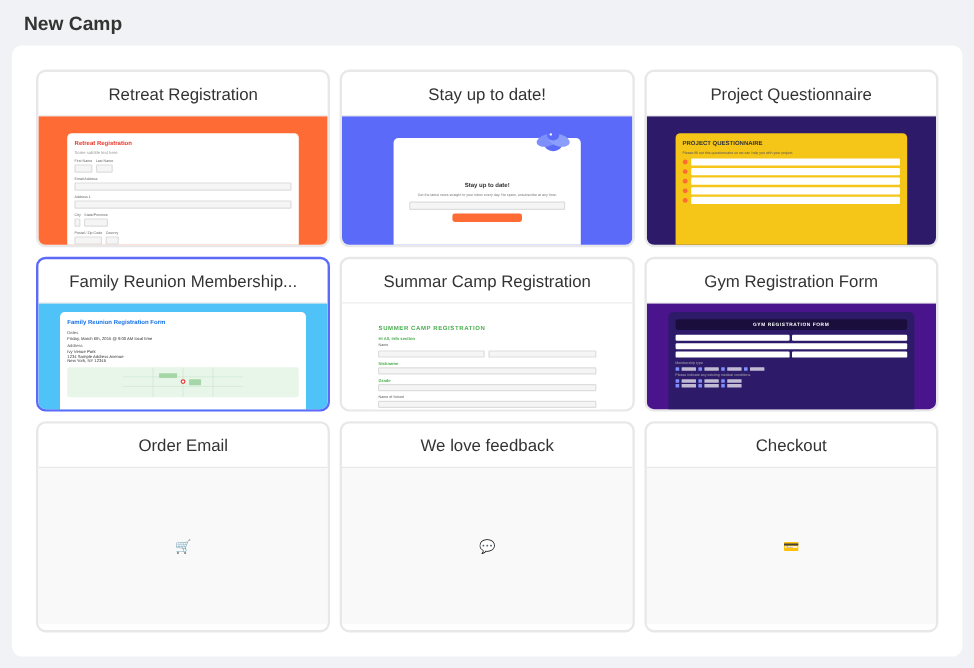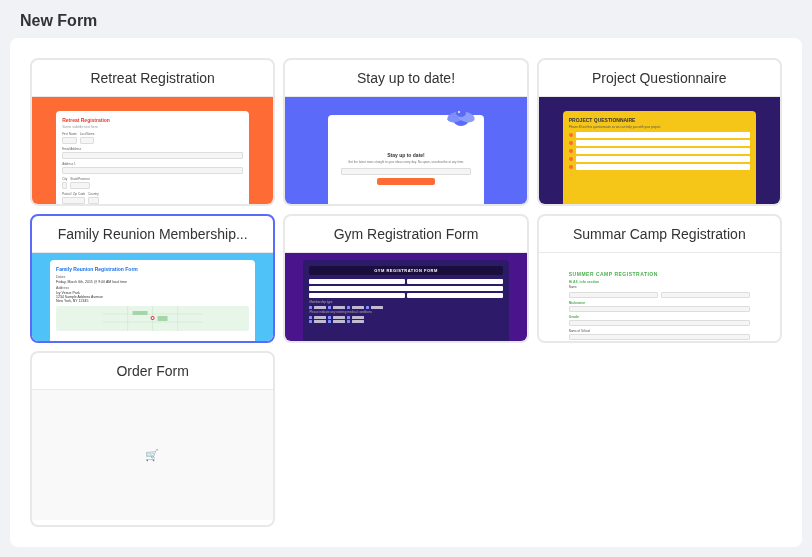--- a/index.html
+++ b/index.html
@@ -354,21 +354,21 @@
     }
     .preview-text-placeholder {
       font-size: 11px;
       color: #ccc;
     }
   </style>
 </head>
 <body>
 
 <div class="page-header">
-  <span class="page-title">New Form</span>
+  <span class="page-title">New Camp</span>
 </div>
 
 <div class="main-content">
   <div class="template-grid">
 
     <div class="template-card">
       <div class="card-label">Retreat Registration</div>
       <div class="card-preview preview-retreat">
         <div class="form-mockup">
           <div class="form-title-red">Retreat Registration</div>
@@ -483,68 +483,20 @@
               <rect x="55" y="10" width="10" height="5" fill="#a5d6a7" rx="0.5"></rect>
               <circle cx="50" cy="12" r="2" fill="#e53935"></circle>
               <circle cx="50" cy="12" r="1" fill="#fff"></circle>
             </svg>
           </div>
         </div>
       </div>
     </div>
 
     <div class="template-card">
-      <div class="card-label">Gym Registration Form</div>
-      <div class="card-preview preview-gym">
-        <div class="form-mockup-dark">
-          <div class="gym-title-bar">
-            <div class="gym-title">GYM REGISTRATION FORM</div>
-          </div>
-          <div class="gym-row">
-            <div class="gym-field-half"></div>
-            <div class="gym-field-half"></div>
-          </div>
-          <div class="gym-field-white"></div>
-          <div class="gym-row">
-            <div class="gym-field-half"></div>
-            <div class="gym-field-half"></div>
-          </div>
-          <div style="font-size:3px;color:#aaa;margin-bottom:2px">Membership type</div>
-          <div class="gym-checkbox-row">
-            <div class="gym-checkbox"></div>
-              <div class="gym-checkbox-label"></div>
-            <div class="gym-checkbox"></div>
-              <div class="gym-checkbox-label"></div>
-            <div class="gym-checkbox"></div>
-              <div class="gym-checkbox-label"></div>
-            <div class="gym-checkbox"></div>
-              <div class="gym-checkbox-label"></div>
-          </div>
-          <div style="font-size:3px;color:#aaa;margin-bottom:2px;margin-top:1px">Please indicate any existing medical conditions</div>
-          <div class="gym-checkbox-row">
-            <div class="gym-checkbox"></div>
-              <div class="gym-checkbox-label"></div>
-            <div class="gym-checkbox"></div>
-              <div class="gym-checkbox-label"></div>
-            <div class="gym-checkbox"></div>
-              <div class="gym-checkbox-label"></div>
-          </div>
-          <div class="gym-checkbox-row">
-            <div class="gym-checkbox"></div>
-              <div class="gym-checkbox-label"></div>
-            <div class="gym-checkbox"></div>
-              <div class="gym-checkbox-label"></div>
-            <div class="gym-checkbox"></div>
-              <div class="gym-checkbox-label"></div>
-          </div>
-        </div>
-      </div>
-    </div>
-
-    <div class="template-card">
       <div class="card-label">Summar Camp Registration</div>
       <div class="card-preview preview-summer">
         <div class="form-mockup-summer">
           <div class="sc-title">SUMMER CAMP REGISTRATION</div>
           <div class="sc-section">Hi All, info section</div>
           <div style="font-size:3px;color:#555;margin-bottom:3px">Name</div>
           <div class="sc-field-row">
             <div class="sc-field"></div>
             <div class="sc-field"></div>
           </div>
@@ -557,23 +509,83 @@
             <div class="sc-field"></div>
           </div>
           <div style="font-size:3px;color:#555;margin-bottom:1px">Name of School</div>
           <div class="sc-field-row">
             <div class="sc-field"></div>
           </div>
         </div>
       </div>
     </div>
 
+    <div class="template-card">
+      <div class="card-label">Gym Registration Form</div>
+      <div class="card-preview preview-gym">
+        <div class="form-mockup-dark">
+          <div class="gym-title-bar">
+            <div class="gym-title">GYM REGISTRATION FORM</div>
+          </div>
+          <div class="gym-row">
+            <div class="gym-field-half"></div>
+            <div class="gym-field-half"></div>
+          </div>
+          <div class="gym-field-white"></div>
+          <div class="gym-row">
+            <div class="gym-field-half"></div>
+            <div class="gym-field-half"></div>
+          </div>
+          <div style="font-size:3px;color:#aaa;margin-bottom:2px">Membership type</div>
+          <div class="gym-checkbox-row">
+            <div class="gym-checkbox"></div>
+              <div class="gym-checkbox-label"></div>
+            <div class="gym-checkbox"></div>
+              <div class="gym-checkbox-label"></div>
+            <div class="gym-checkbox"></div>
+              <div class="gym-checkbox-label"></div>
+            <div class="gym-checkbox"></div>
+              <div class="gym-checkbox-label"></div>
+          </div>
+          <div style="font-size:3px;color:#aaa;margin-bottom:2px;margin-top:1px">Please indicate any existing medical conditions</div>
+          <div class="gym-checkbox-row">
+            <div class="gym-checkbox"></div>
+              <div class="gym-checkbox-label"></div>
+            <div class="gym-checkbox"></div>
+              <div class="gym-checkbox-label"></div>
+            <div class="gym-checkbox"></div>
+              <div class="gym-checkbox-label"></div>
+          </div>
+          <div class="gym-checkbox-row">
+            <div class="gym-checkbox"></div>
+              <div class="gym-checkbox-label"></div>
+            <div class="gym-checkbox"></div>
+              <div class="gym-checkbox-label"></div>
+            <div class="gym-checkbox"></div>
+              <div class="gym-checkbox-label"></div>
+          </div>
+        </div>
+      </div>
+    </div>
+
     <div class="template-card template-card-text-only">
-      <div class="card-label">Order Form</div>
+      <div class="card-label">Order Email</div>
       <div class="card-preview" style="background:#f9f9f9;display:flex;align-items:center;justify-content:center;">
         <span class="preview-text-placeholder">🛒</span>
       </div>
     </div>
 
-
+    <div class="template-card template-card-text-only">
+      <div class="card-label">We love feedback</div>
+      <div class="card-preview" style="background:#f9f9f9;display:flex;align-items:center;justify-content:center;">
+        <span class="preview-text-placeholder">💬</span>
+      </div>
+    </div>
+
+    <div class="template-card template-card-text-only">
+      <div class="card-label">Checkout</div>
+      <div class="card-preview" style="background:#f9f9f9;display:flex;align-items:center;justify-content:center;">
+        <span class="preview-text-placeholder">💳</span>
+      </div>
+    </div>
 
   </div>
 </div>
 
 </body></html>

